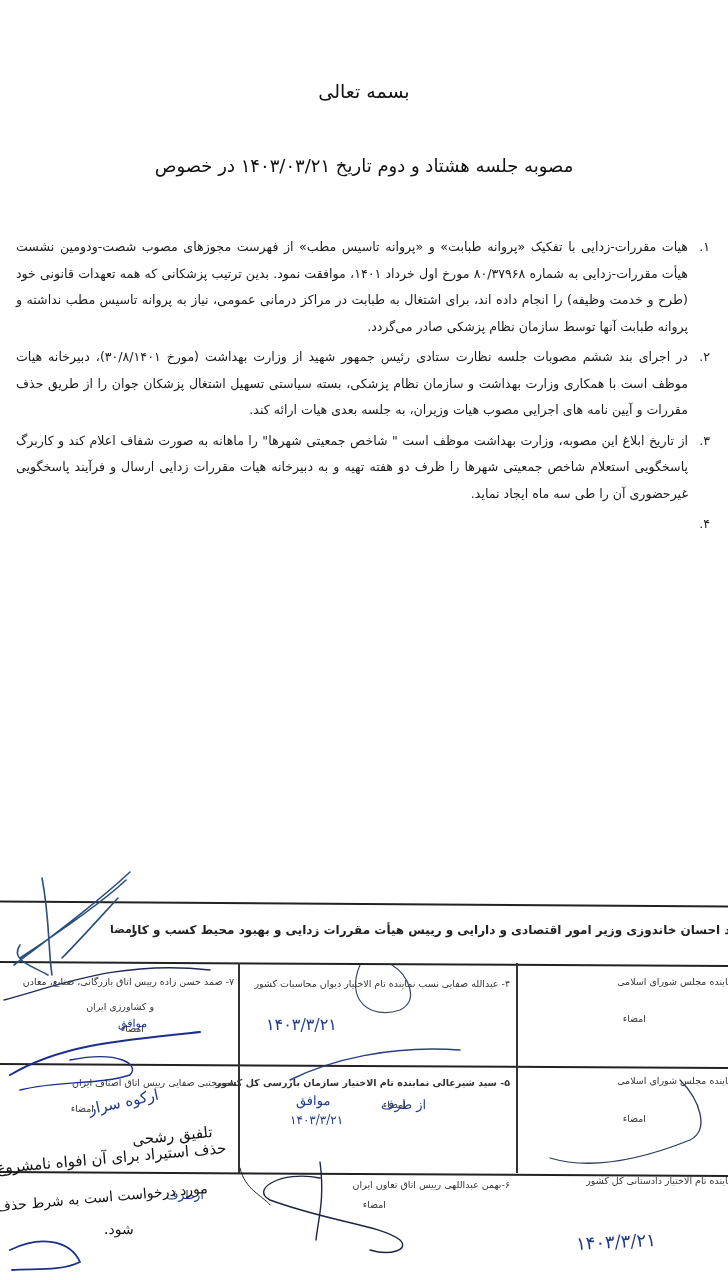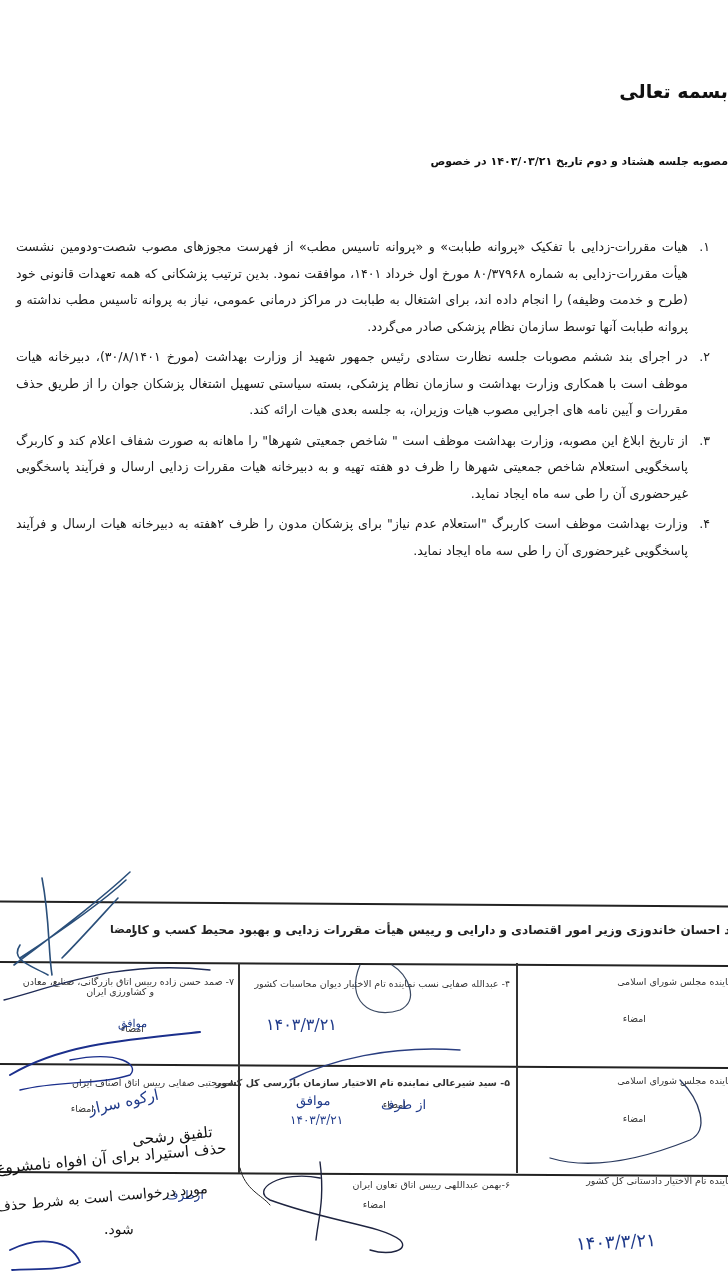--- a/index.html
+++ b/index.html
@@ -3,24 +3,24 @@
   <meta charset="utf-8">
   <style>
     html, body { margin: 0; padding: 0; }
     body {
       width: 728px; height: 1280px; overflow: hidden;
       background: #ffffff; color: #1a1a1a;
       font-family: "DejaVu Sans", sans-serif;
       position: relative;
     }
     .page { position: absolute; inset: 0; direction: rtl; }
-    .hdr { position: absolute; left: 0; right: 0; font-weight: bold; color: #111; }
+    .hdr { position: absolute; left: 0; right: 0; text-align: center; font-weight: normal; color: #111; }
     .h1 { top: 80px; font-size: 19px; }
     .h2 { top: 117px; font-size: 18px; }
-    .h3 { top: 155px; font-size: 11px; }
+    .h3 { top: 155px; font-size: 18px; }
     .h4 { top: 186px; font-size: 14.5px; }
 
     .items { position: absolute; top: 234px; right: 18px; left: 16px; font-size: 12.6px; line-height: 26.5px; }
     .item { position: relative; padding-right: 22px; text-align: justify; margin-bottom: 4px; }
     .num { position: absolute; right: 0; top: 0; }
 
     .sig-table { position: absolute; top: 903px; left: -4px; width: 740px; height: 265px; }
     .hline { position: absolute; height: 2px; background: #222; }
     .vline { position: absolute; width: 1.5px; background: #333; }
     .cell-text { position: absolute; font-size: 9.5px; color: #333; white-space: nowrap; direction: rtl; }
@@ -44,21 +44,20 @@
     <div class="item">
       <span class="num">۲.</span>
       <span>در اجرای بند ششم مصوبات جلسه نظارت ستادی رئیس جمهور شهید از وزارت بهداشت (مورخ ۳۰/۸/۱۴۰۱)، دبیرخانه هیات موظف است با همکاری وزارت بهداشت و سازمان نظام پزشکی، بسته سیاستی تسهیل اشتغال پزشکان جوان را از طریق حذف مقررات و آیین نامه های اجرایی مصوب هیات وزیران، به جلسه بعدی هیات ارائه کند.</span>
     </div>
     <div class="item">
       <span class="num">۳.</span>
       <span>از تاریخ ابلاغ این مصوبه، وزارت بهداشت موظف است " شاخص جمعیتی شهرها" را ماهانه به صورت شفاف اعلام کند و کاربرگ پاسخگویی استعلام شاخص جمعیتی شهرها را ظرف دو هفته تهیه و به دبیرخانه هیات مقررات زدایی ارسال و فرآیند پاسخگویی غیرحضوری آن را طی سه ماه ایجاد نماید.</span>
     </div>
     <div class="item" style="margin-bottom:0">
       <span class="num">۴.</span>
-      <span>وزارت بهداشت موظف است کاربرگ "استعلام عدم نیاز" برای پزشکان مدون را ظرف ۲هفته به دبیرخانه هیات ارسال و فرآیند پاسخگویی غیرحضوری آن را طی سه ماه ایجاد نماید.</span>
     </div>
   </div>
 
   <div class="sig-table" style="direction:ltr">
     <div class="hline" style="top:0; left:0; width:740px; transform:rotate(0.4deg);"></div>
     <div class="hline" style="top:60px; left:0; width:740px; transform:rotate(0.3deg);"></div>
     <div class="hline" style="top:162px; left:0; width:740px; height:1.5px; transform:rotate(0.3deg);"></div>
     <div class="hline" style="top:270px; left:0; width:740px; height:1.5px; transform:rotate(0.3deg);"></div>
     <div class="vline" style="top:60px; left:242px; height:210px;"></div>
     <div class="vline" style="top:60px; left:520px; height:210px;"></div>
@@ -72,21 +71,21 @@
     <div class="cell-text" style="top:210px; right:90px;">امضاء</div>
     <div class="cell-text" style="top:272px; right:0px;">نماینده تام الاختیار دادستانی کل کشور</div>
 
     <div class="cell-text" style="top:75px; right:226px;">۴- عبدالله صفایی نسب نماینده تام الاختیار دیوان محاسبات کشور</div>
     <div class="cell-text" style="top:174px; right:226px;font-weight:bold;">۵- سید شیرعالی نماینده تام الاختیار سازمان بازرسی کل کشور</div>
     <div class="cell-text" style="top:276px; right:226px;">۶-بهمن عبداللهی رییس اتاق تعاون ایران</div>
     <div class="cell-text" style="top:196px; right:330px;">امضاء</div>
     <div class="cell-text" style="top:296px; right:350px;">امضاء</div>
 
     <div class="cell-text" style="top:73px; right:502px;">۷- صمد حسن زاده رییس اتاق بازرگانی، صنایع، معادن</div>
-    <div class="cell-text" style="top:83px; right:582px;">و کشاورزی ایران</div>
+    <div class="cell-text" style="top:98px; right:582px;">و کشاورزی ایران</div>
     <div class="cell-text" style="top:120px; right:592px;">امضاء</div>
     <div class="cell-text" style="top:174px; right:502px;">۸- مجتبی صفایی رییس اتاق اصناف ایران</div>
     <div class="cell-text" style="top:200px; right:642px;">امضاء</div>
 
     <div class="hand" style="top:112px; left:270px; font-size:16px;">۱۴۰۳/۳/۲۱</div>
     <div class="hand" style="top:194px; left:385px; font-size:13px;text-align:right;">از طرف</div>
     <div class="hand" style="top:190px; left:300px; font-size:13px;">موافق</div>
     <div class="hand" style="top:210px; left:294px; font-size:12px;">۱۴۰۳/۳/۲۱</div>
     <div class="hand" style="top:328px; left:580px; font-size:18px; transform:rotate(-3deg);">۱۴۰۳/۳/۲۱</div>
     <div class="hand" style="top:114px; left:122px; font-size:11px;">موافق</div>

